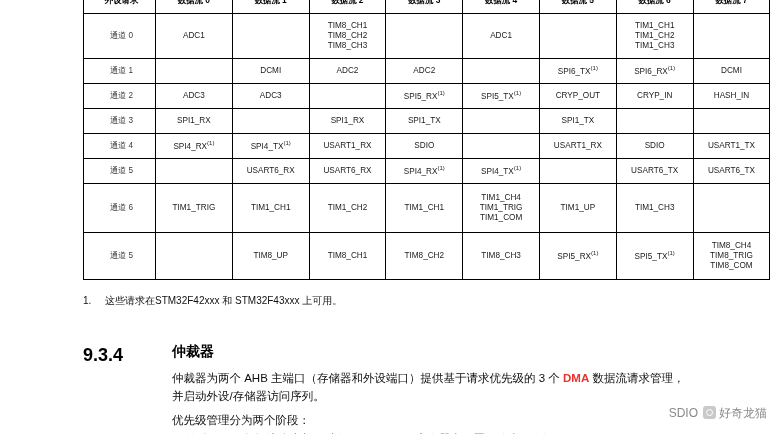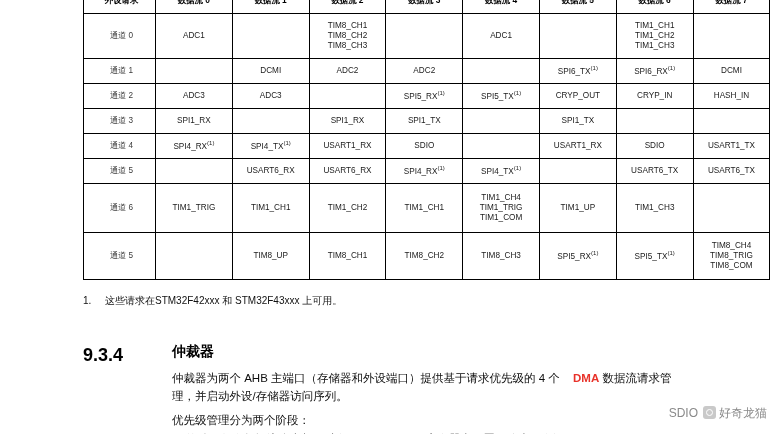--- a/index.html
+++ b/index.html
@@ -124,21 +124,20 @@
     line-height: 1.55;
     color: #0d0d0d;
     width: 520px;
   }
   .para.p1 { top: 370px; }
   .para.p2 { top: 412px; }
 
   .hl {
     color: #e8322a;
     font-weight: bold;
-    margin-left: 10px;
   }
 
   .bullet-row {
     position: absolute;
     left: 186px;
     top: 432px;
     font-size: 11.5px;
     color: #0d0d0d;
     white-space: nowrap;
   }
@@ -299,21 +298,21 @@
   </div>
 
   <div class="footnote">
     <span class="num">1.</span><span>这些请求在STM32F42xxx 和 STM32F43xxx 上可用。</span>
   </div>
 
   <div class="section-num">9.3.4</div>
   <div class="section-title">仲裁器</div>
 
   <div class="para p1">
-    <span>仲裁器为两个 AHB 主端口（存储器和外设端口）提供基于请求优先级的 4 个 </span><span class="hl">DMA</span><span> 数据流请求管理，并启动外设/存储器访问序列。</span>
+    <span>仲裁器为两个 AHB 主端口（存储器和外设端口）提供基于请求优先级的 3 个 </span><span class="hl">DMA</span><span> 数据流请求管理，并启动外设/存储器访问序列。</span>
   </div>
 
   <div class="para p2">优先级管理分为两个阶段：</div>
 
   <div class="bullet-row">
     <span>软件：每个数据流优先都可以在 </span><span class="hl">DMA</span><span>_SxCR 寄存器中配置，分为四个级别</span>
   </div>
 
   <div class="watermark">
     <span>SDIO</span><span class="wm-icon"></span><span>好奇龙猫</span>

